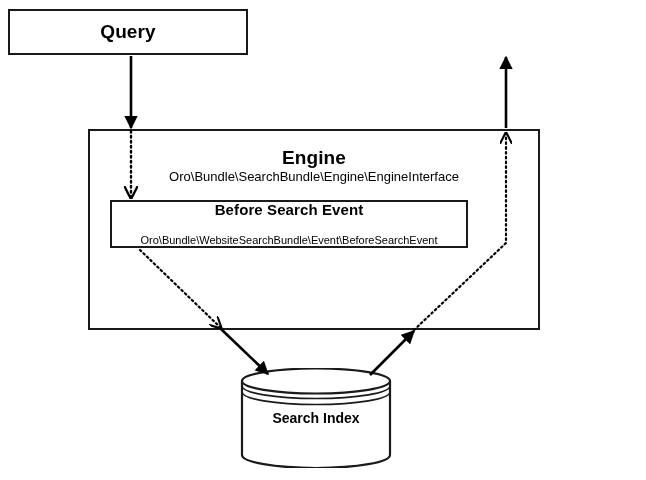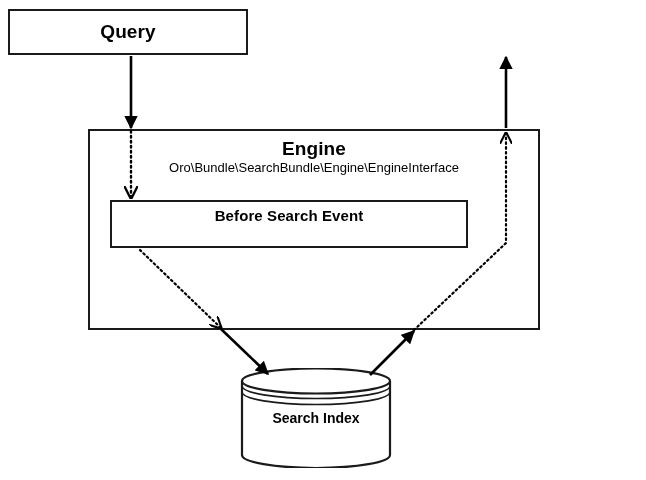--- a/index.html
+++ b/index.html
@@ -44,21 +44,21 @@
   #result-node { left: 385px; top: 9px;  width: 233px; height: 46px; }
   #query-node .node-title,
   #result-node .node-title { font-size: 19px; margin-bottom: 1px; }
   #query-node .node-sub,
   #result-node .node-sub   { font-size: 11px; }
 
   
   #engine-node {
     left: 88px; top: 129px; width: 452px; height: 201px;
     justify-content: flex-start;
-    padding-top: 8px;
+    padding-top: 17px;
     z-index: 1;
   }
   #engine-node .node-title { font-size: 19px; margin-bottom: 2px; }
   #engine-node .node-sub   { font-size: 13px; }
 
   
   #bse-node { left: 110px; top: 200px; width: 358px; height: 48px; z-index: 2; }
   #bse-node .node-title { font-size: 15px; margin-bottom: 16px; }
   #bse-node .node-sub   { font-size: 11px; }
 
@@ -125,20 +125,21 @@
   </div>
 
 
   <div class="node" id="engine-node">
     <div class="node-title">Engine</div>
     <div class="node-sub">Oro\Bundle\SearchBundle\Engine\EngineInterface</div>
   </div>
 
   <div class="node" id="bse-node">
     <div class="node-title">Before Search Event</div>
+    <div class="node-sub">Oro\Bundle\WebsiteSearchBundle\Event\BeforeSearchEvent</div>
   </div>
 
   <div id="storage-node">
     <svg class="cyl" viewBox="0 0 152 100" xmlns="http://www.w3.org/2000/svg">
 
       <path d="M 2 13 L 2 87 A 74 13 0 0 0 150 87 L 150 13" fill="#ffffff" stroke="#1a1a1a" stroke-width="2.2"></path>
 
       <ellipse cx="76" cy="13" rx="74" ry="12.5" fill="#ffffff" stroke="#1a1a1a" stroke-width="2.2"></ellipse>
 
       <path d="M 2 18 A 74 12.5 0 0 0 150 18" fill="none" stroke="#1a1a1a" stroke-width="1.7"></path>

